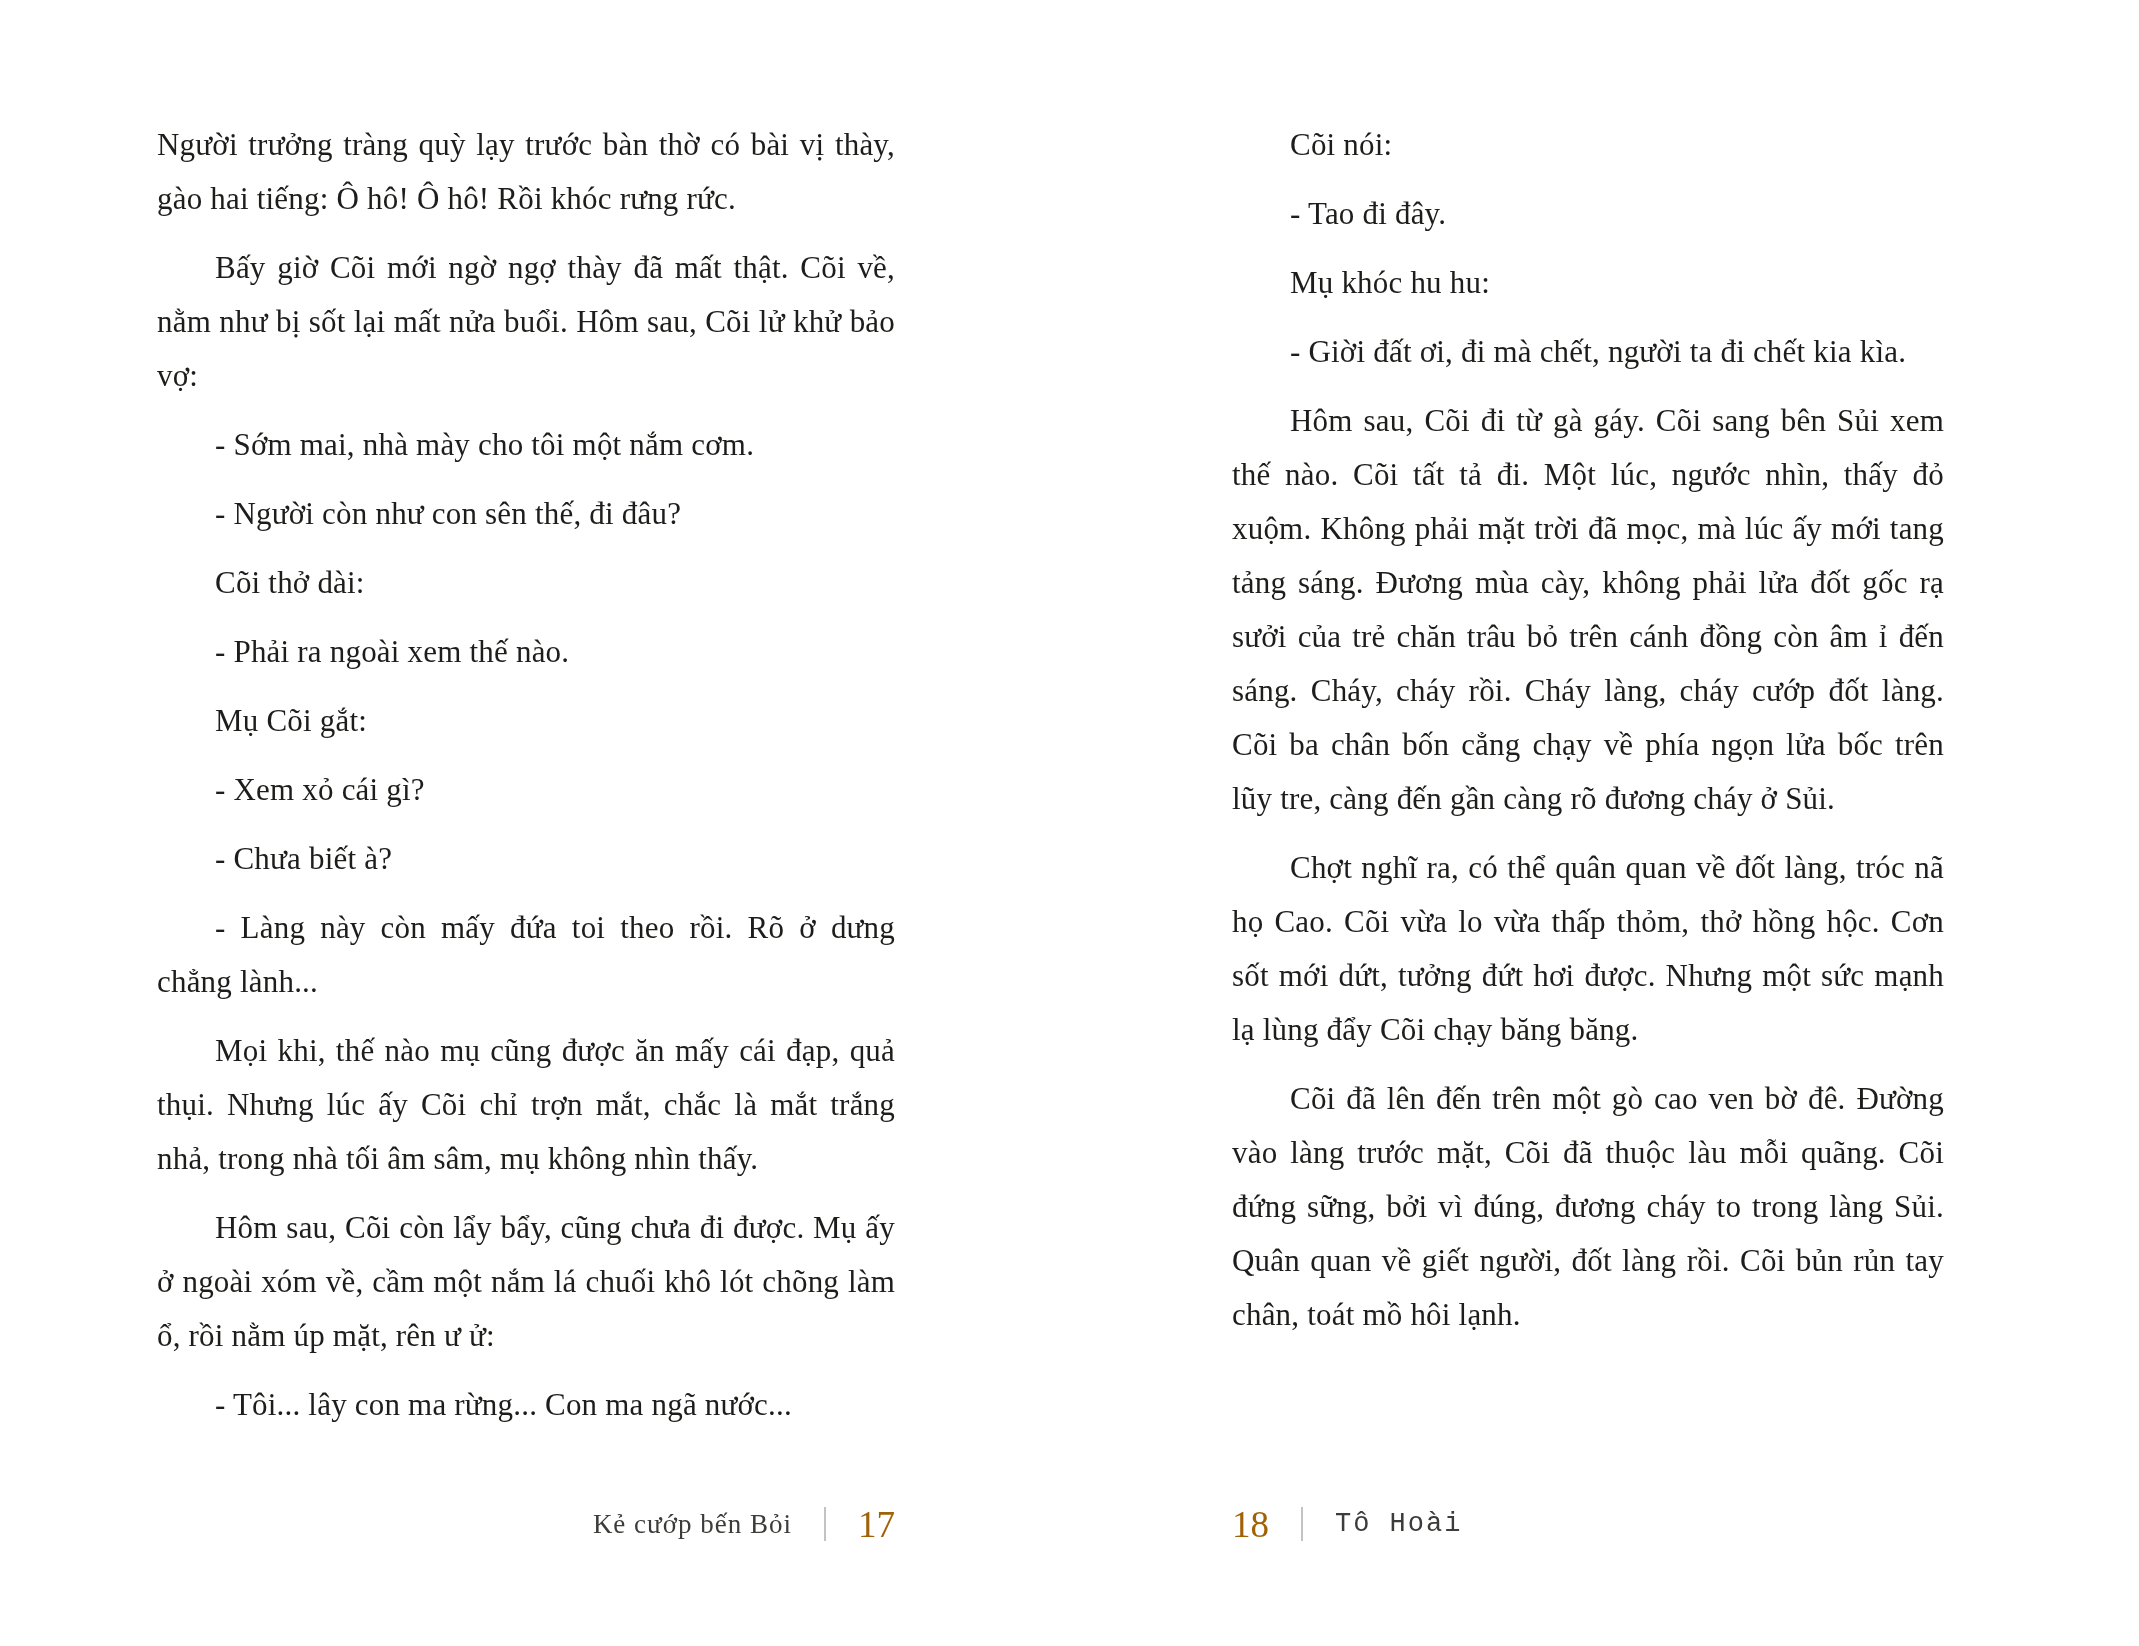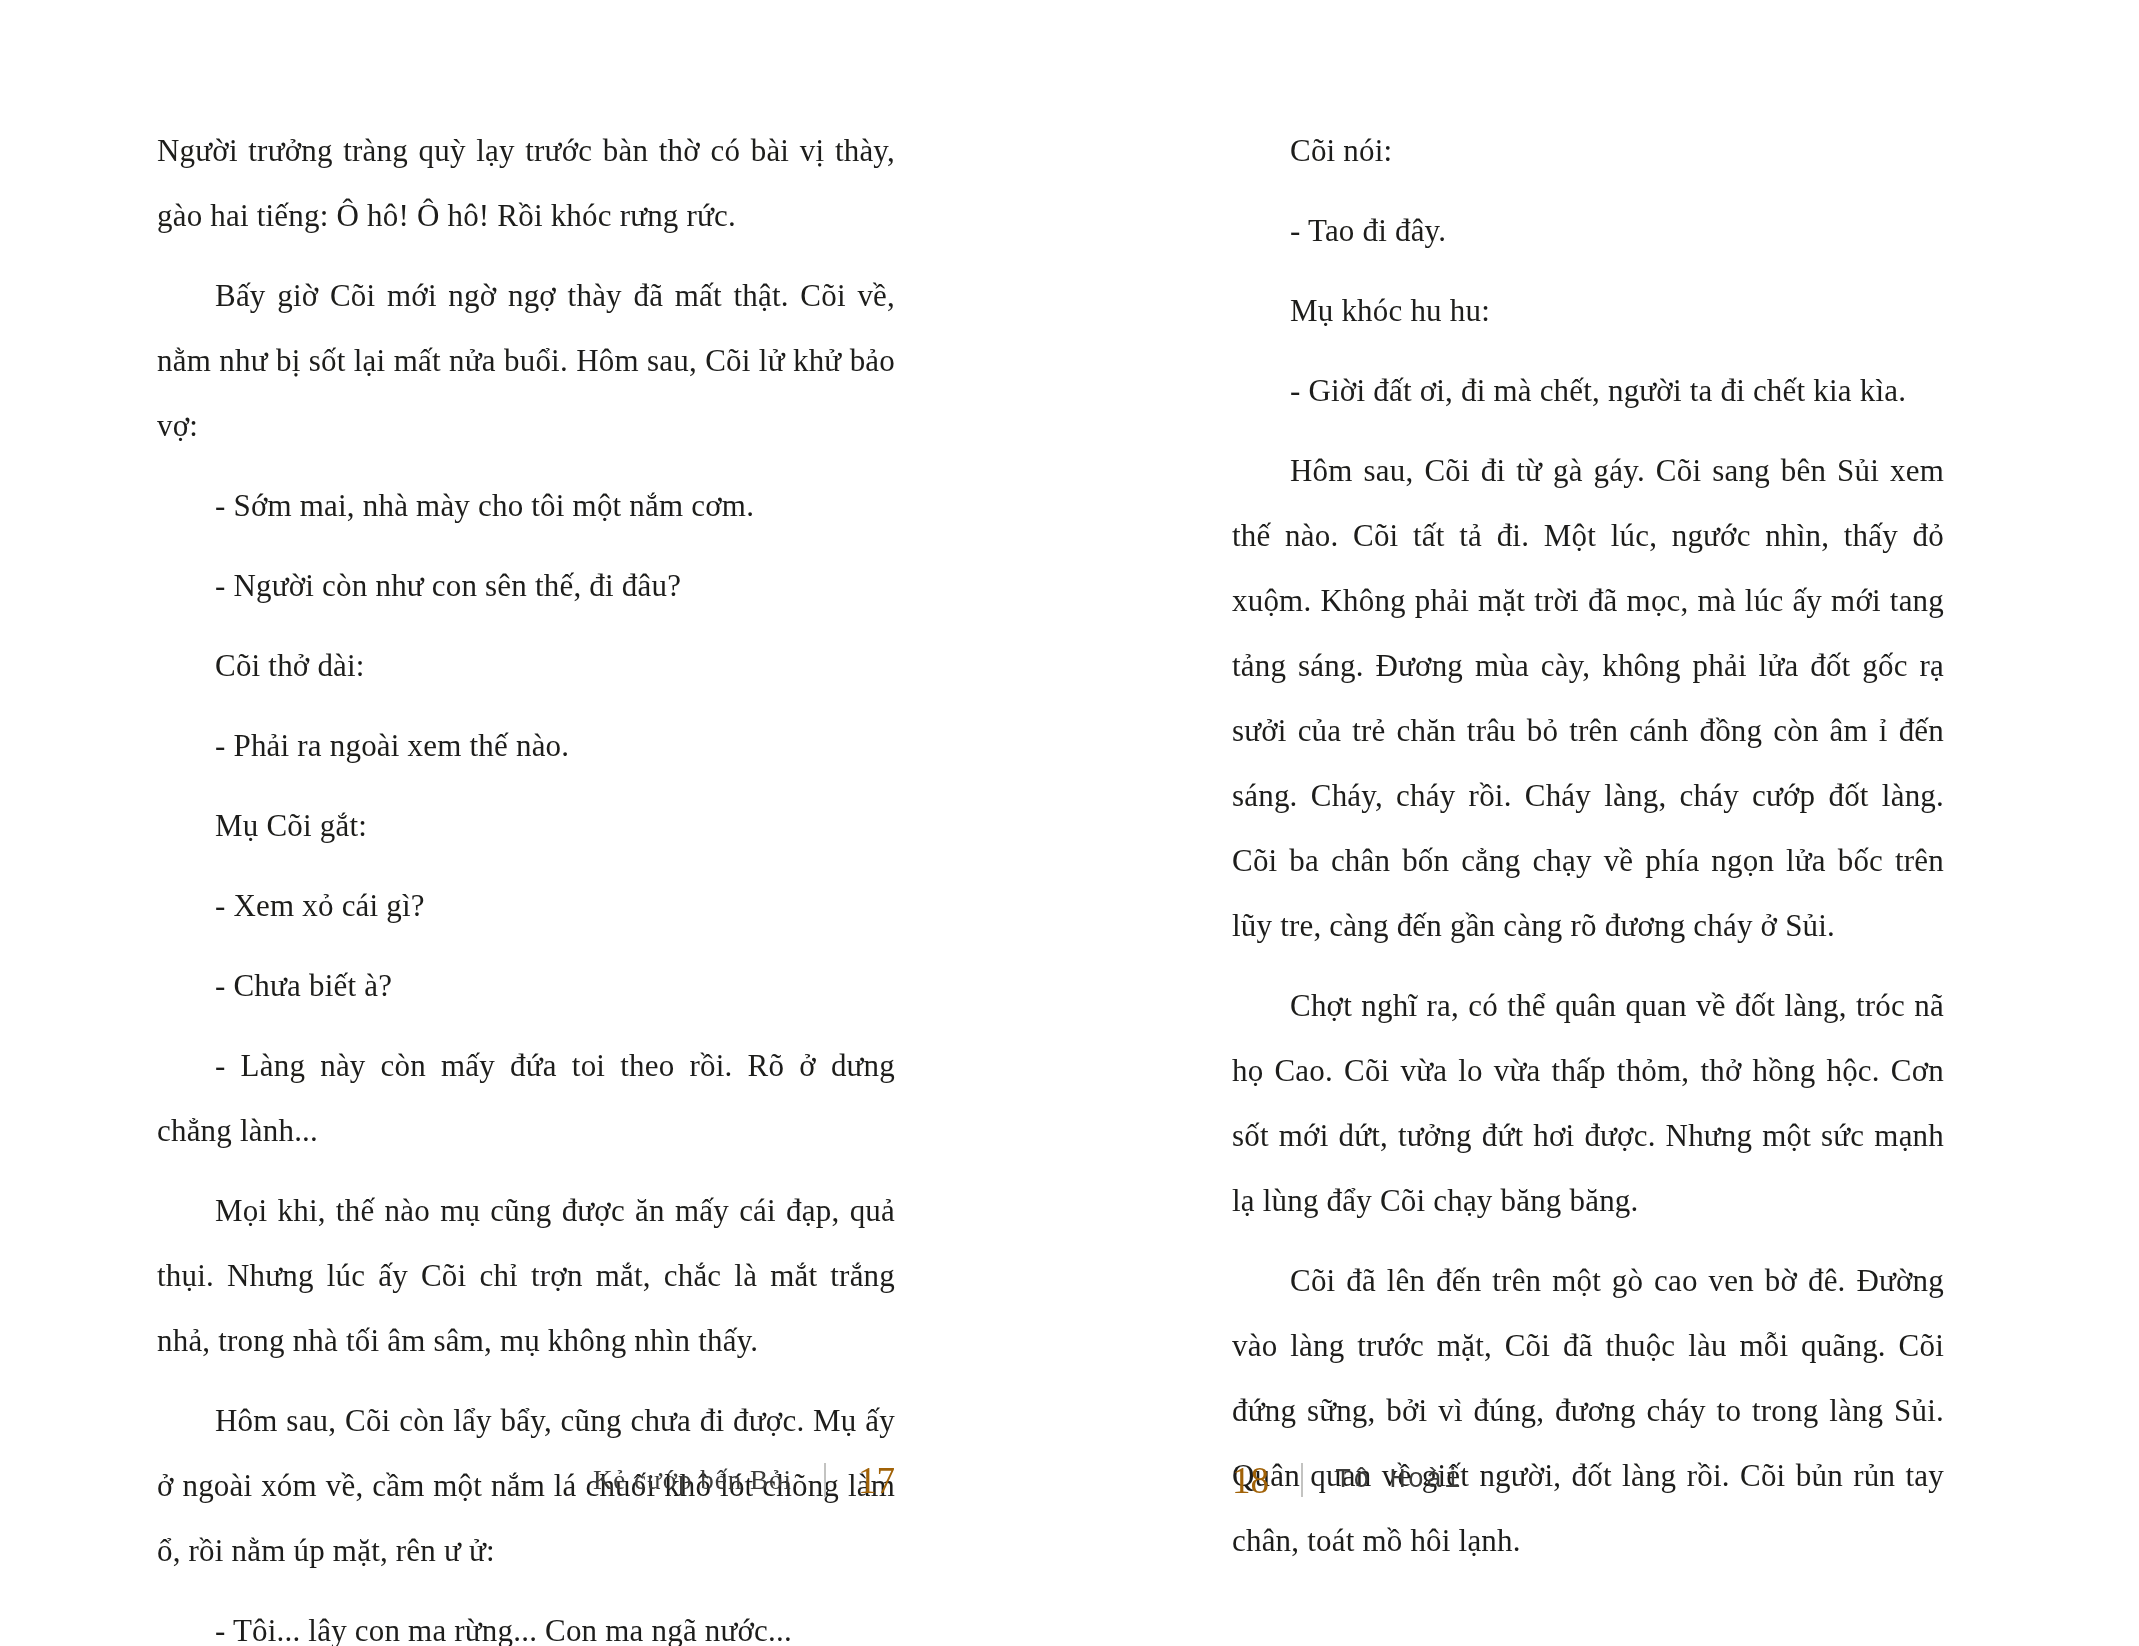--- a/index.html
+++ b/index.html
@@ -12,29 +12,29 @@
   }
   .text-block {
     position: absolute;
     top: 118px;
   }
   .text-block.left  { left: 157px;  width: 738px; }
   .text-block.right { left: 1232px; width: 712px; }
   .para {
     margin: 0 0 15px 0;
     font-size: 31px;
-    line-height: 65px;
+    line-height: 54px;
     color: #1d1d1b;
     text-align: justify;
     letter-spacing: 0.2px;
   }
   .para.indent { text-indent: 58px; }
   .footer {
     position: absolute;
-    top: 1456px;
+    top: 1500px;
     height: 48px;
     display: flex;
     align-items: center;
     color: #3c3c3a;
     gap: 16px;
   }
   .footer.left {
     left: 157px; width: 738px;
     justify-content: flex-end;
   }

